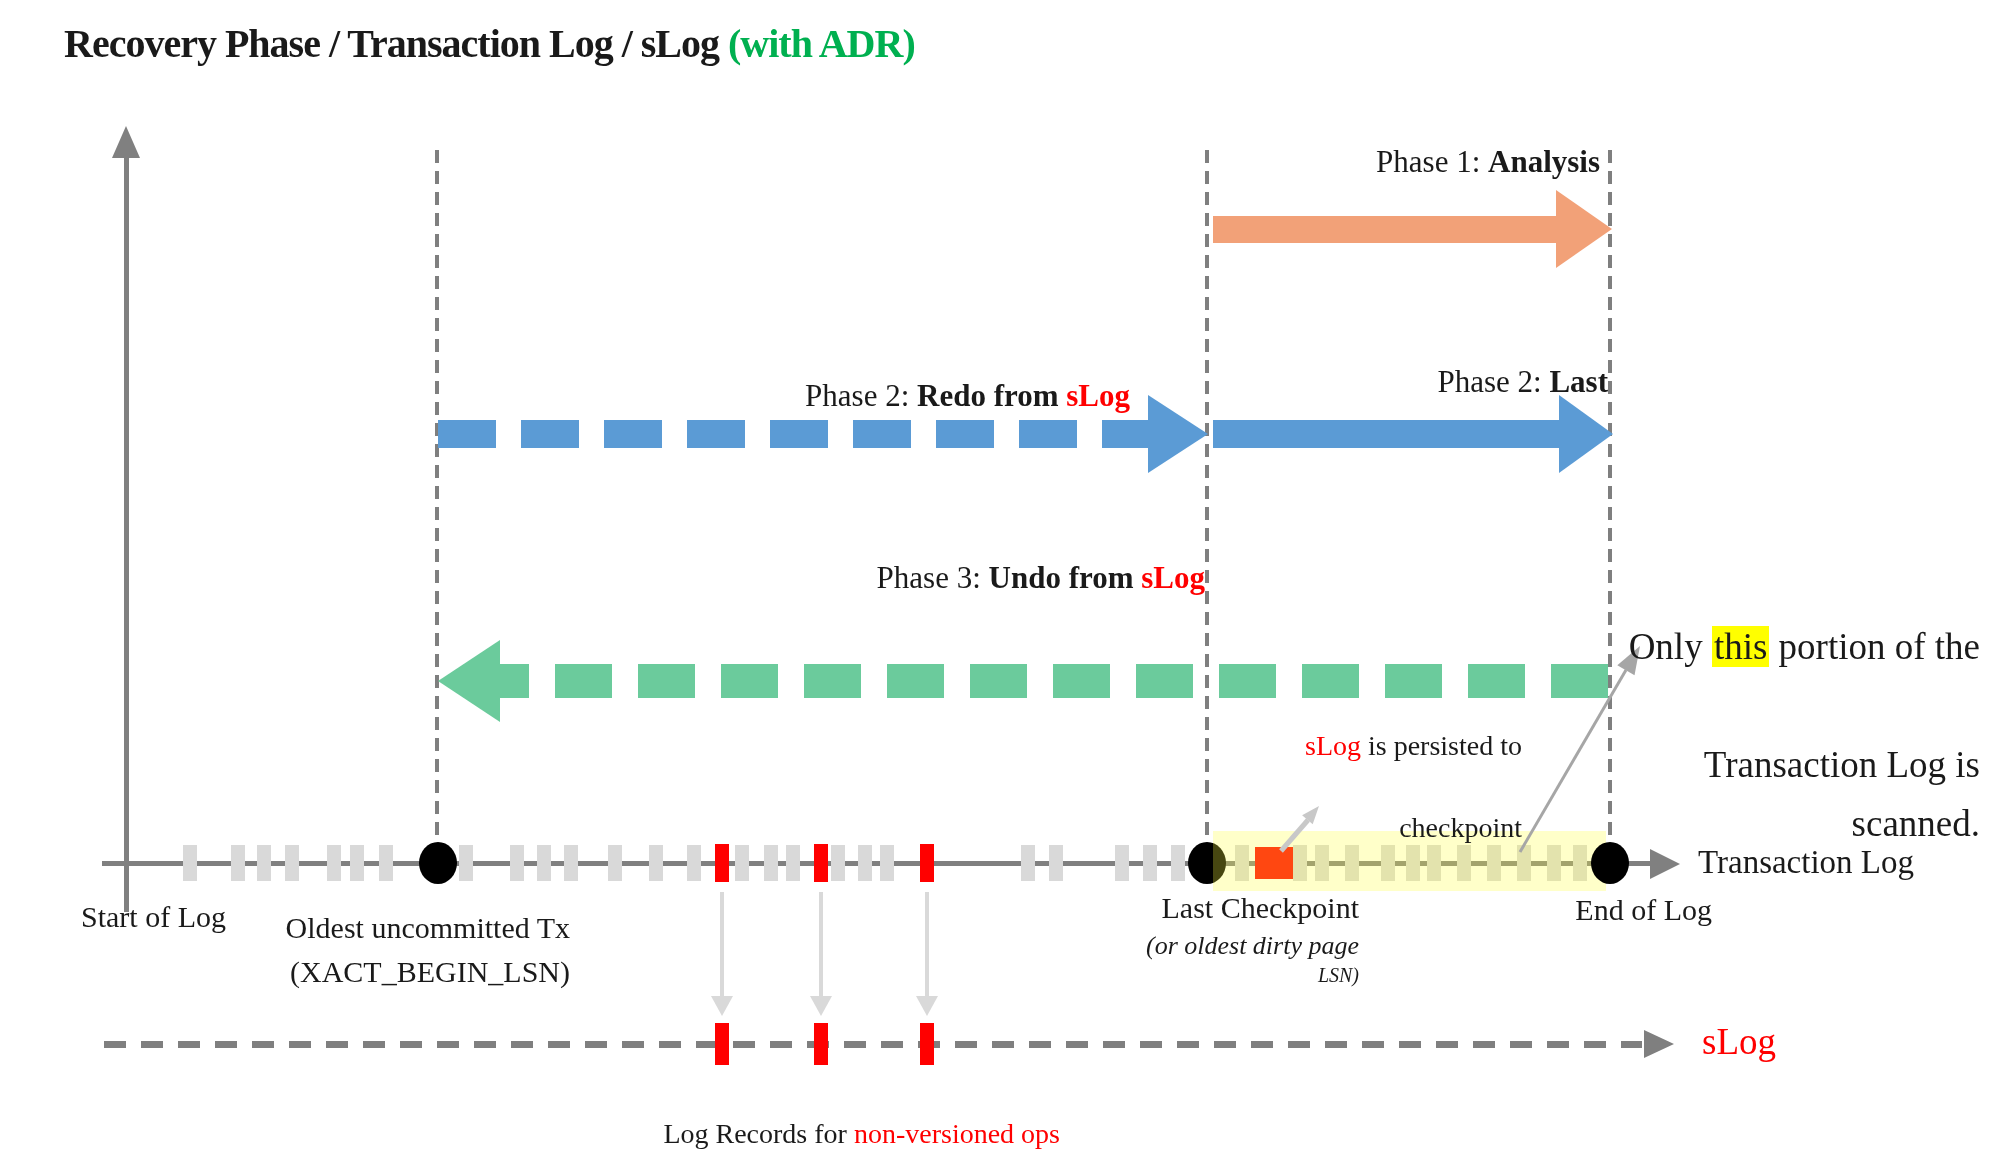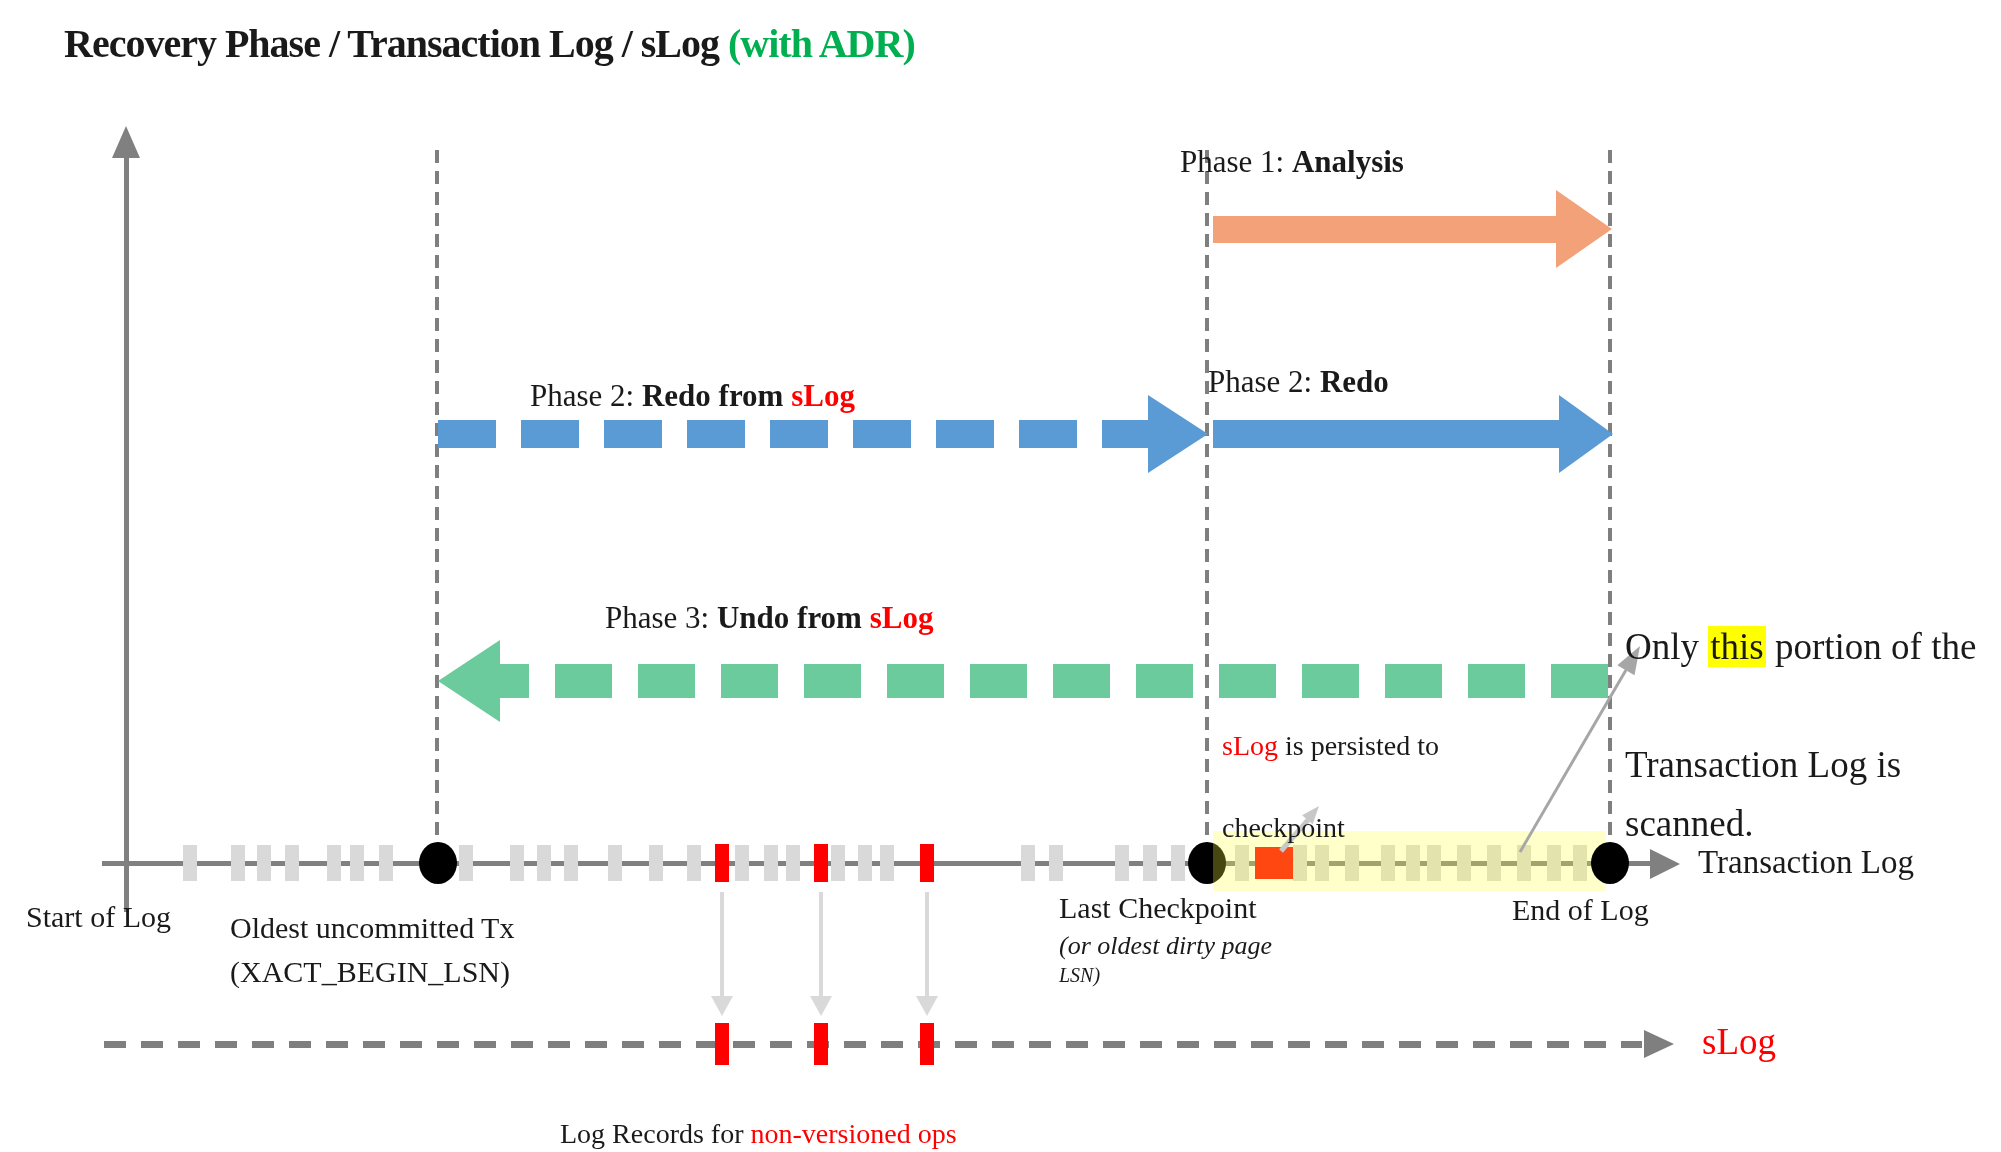--- a/index.html
+++ b/index.html
@@ -5,21 +5,21 @@
   html,body{margin:0;padding:0;background:#fff;}
   #stage{
     position:relative;width:2001px;height:1152px;background:#fff;overflow:hidden;
     font-family:Liberation Serif, serif;color:#1a1a1a;
     --title-accent:#00B050;--phase1-arrow:#F2A178;--phase2-arrow:#5B9BD5;
     --phase3-arrow:#6BCB9C;--red:#FF0000;--axis-gray:#808080;--tick-gray:#D9D9D9;
     --highlight-yellow:#FFFF00;
   }
   .abs{position:absolute;}
   .t{position:absolute;white-space:pre;}
-  .center{text-align:left;white-space:pre-line;}
+  .center{text-align:right;white-space:pre-line;}
 
   
   .title{left:64px;top:20px;font-size:40px;font-weight:700;letter-spacing:-1px;}
   .title .adr{color:var(--title-accent);}
 
   
   .yaxis-line{left:124px;top:146px;width:5px;height:766px;background:var(--axis-gray);z-index:1;}
   .yaxis-head{left:112px;top:126px;width:0;height:0;border-left:14px solid transparent;border-right:14px solid transparent;border-bottom:32px solid var(--axis-gray);z-index:1;}
   .xaxis-line{left:102px;top:861px;width:1548px;height:5px;background:var(--axis-gray);z-index:1;}
   .xaxis-head{left:1650px;top:849px;width:0;height:0;border-top:15px solid transparent;border-bottom:15px solid transparent;border-left:30px solid var(--axis-gray);z-index:1;}
@@ -91,25 +91,25 @@
   <div class="abs p1-body"></div>
   <div class="abs p1-head"></div>
   <div class="t phase-label center" style="left:1180px;top:144px;width:420px"><span>Phase 1: </span><span class="b">Analysis</span></div>
 
   <div class="abs p2s-body"></div>
   <div class="abs p2s-head"></div>
   <div class="t phase-label center" style="left:530px;top:378px;width:600px"><span>Phase 2: </span><span class="b">Redo from </span><span class="r">sLog</span></div>
 
   <div class="abs p2-body"></div>
   <div class="abs p2-head"></div>
-  <div class="t phase-label center" style="left:1208px;top:364px;width:400px"><span>Phase 2: </span><span class="b">Redo</span></div>
+  <div class="t phase-label center" style="left:1208px;top:364px;width:400px"><span>Phase 2: </span><span class="b">Last</span></div>
 
   <div class="abs p3-head"></div>
   <div class="abs p3-body"></div>
-  <div class="t phase-label center" style="left:605px;top:600px;width:600px"><span>Phase 3: </span><span class="b">Undo from </span><span class="r">sLog</span></div>
+  <div class="t phase-label center" style="left:605px;top:560px;width:600px"><span>Phase 3: </span><span class="b">Undo from </span><span class="r">sLog</span></div>
 
   <div class="abs cp-square"></div>
   <div class="abs yellow-band"></div>
 
   <div class="abs slog-line"></div>
   <div class="abs slog-head"></div>
 
   <div class="t start-log center">Start of Log</div>
   <div class="t oldest center"><div>Oldest uncommitted Tx</div><div>(XACT_BEGIN_LSN)</div></div>
   <div class="t cp1 center">Last Checkpoint</div>

